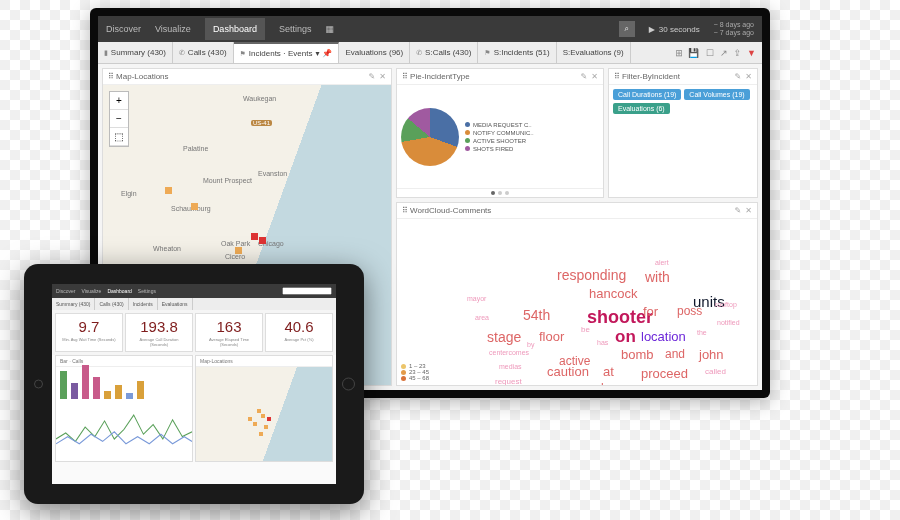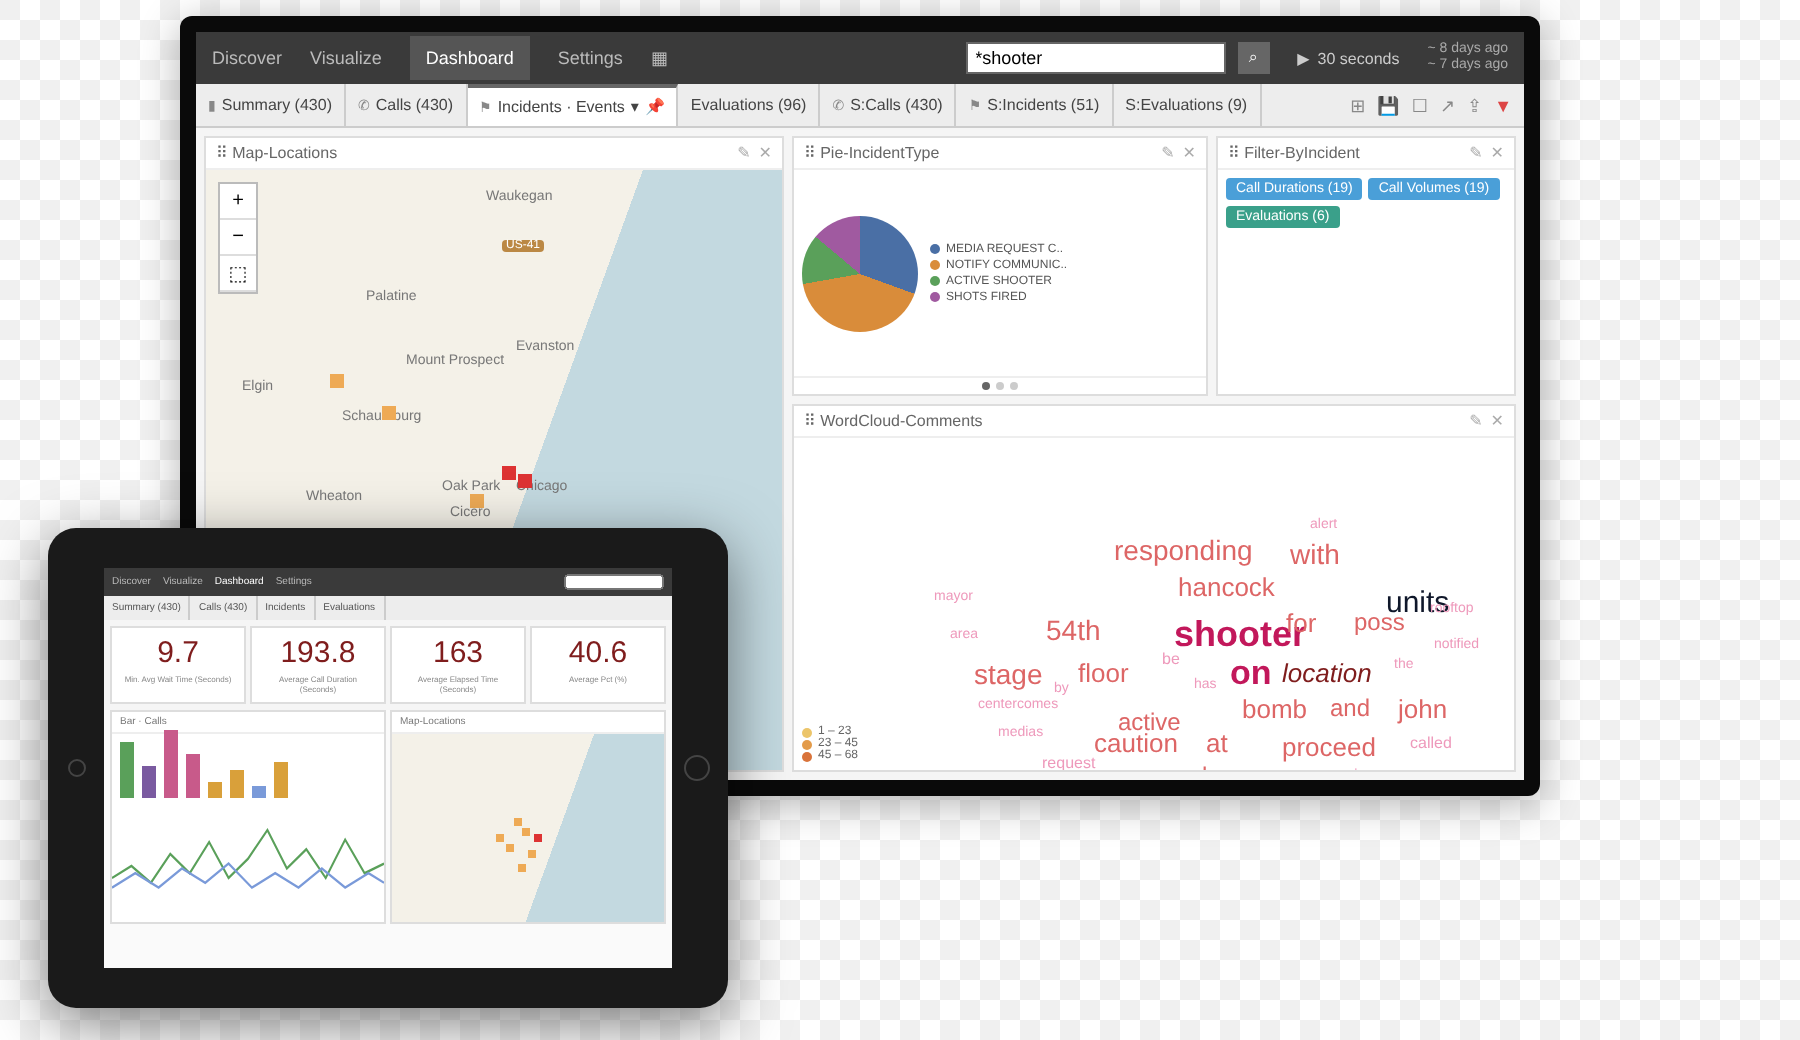--- a/index.html
+++ b/index.html
@@ -81,21 +81,20 @@
 <div class="monitor">
 <div class="monitor-screen">
 
 <div class="topnav">
   <span class="nav-item">Discover</span>
   <span class="nav-item">Visualize</span>
   <span class="nav-item active">Dashboard</span>
   <span class="nav-item">Settings</span>
   <span>▦</span>
   <div class="searchbar">
-    <input value="*shooter" style="">
     <div class="btn">
             <span>⌕</span>
           </div>
   </div>
   <div class="play-area">
     <span>▶</span>
     <span>30 seconds</span>
   </div>
   <div class="time-info">
     <div>~ 8 days ago</div>
@@ -263,37 +262,37 @@
             <div class="wc" style="left: 218px; top: 108px; font-size: 17px; color: rgb(194, 24, 91); font-weight: 600;">on</div>
             <div class="wc" style="left: 160px; top: 48px; font-size: 14px; color: rgb(221, 102, 102);">responding</div>
             <div class="wc" style="left: 248px; top: 50px; font-size: 14px; color: rgb(221, 102, 102);">with</div>
             <div class="wc" style="left: 296px; top: 74px; font-size: 15px; color: #0f172a;">units</div>
             <div class="wc" style="left: 180px; top: 67px; font-size: 13px; color: rgb(221, 102, 102); padding-left: 12px;">hancock</div>
             <div class="wc" style="left: 110px; top: 88px; font-size: 14px; color: rgb(221, 102, 102); margin-left: 16px;">54th</div>
             <div class="wc" style="left: 246px; top: 85px; font-size: 13px; color: rgb(221, 102, 102);">for</div>
             <div class="wc" style="left: 280px; top: 85px; font-size: 12px; color: rgb(221, 102, 102);">poss</div>
             <div class="wc" style="left: 90px; top: 110px; font-size: 14px; color: rgb(221, 102, 102);">stage</div>
             <div class="wc" style="left: 142px; top: 110px; font-size: 13px; color: rgb(221, 102, 102);">floor</div>
-            <div class="wc" style="left: 244px; top: 110px; font-size: 13px; color: #7f1d1d; font-style: italic;">location</div>
+            <div class="wc" style="left: 244px; top: 110px; font-size: 13px; color: #6d28d9;">location</div>
             <div class="wc" style="left: 162px; top: 135px; font-size: 12px; color: rgb(221, 102, 102);">active</div>
             <div class="wc" style="left: 224px; top: 128px; font-size: 13px; color: rgb(221, 102, 102);">bomb</div>
             <div class="wc" style="left: 268px; top: 128px; font-size: 12px; color: rgb(221, 102, 102);">and</div>
             <div class="wc" style="left: 302px; top: 128px; font-size: 13px; color: rgb(221, 102, 102);">john</div>
             <div class="wc" style="left: 150px; top: 145px; font-size: 13px; color: rgb(221, 102, 102);">caution</div>
             <div class="wc" style="left: 206px; top: 145px; font-size: 13px; color: rgb(221, 102, 102);">at</div>
             <div class="wc" style="left: 244px; top: 147px; font-size: 13px; color: rgb(221, 102, 102);">proceed</div>
             <div class="wc" style="left: 174px; top: 162px; font-size: 12px; color: rgb(221, 102, 102);">squad</div>
             <div class="wc" style="left: 184px; top: 106px; font-size: 8px; color: rgb(238, 153, 187);">be</div>
             <div class="wc" style="left: 200px; top: 120px; font-size: 7px; color: rgb(238, 153, 187);">has</div>
             <div class="wc" style="left: 92px; top: 130px; font-size: 7px; color: rgb(238, 153, 187);">centercomes</div>
             <div class="wc" style="left: 300px; top: 110px; font-size: 7px; color: rgb(238, 153, 187);">the</div>
             <div class="wc" style="left: 320px; top: 100px; font-size: 7px; color: rgb(238, 153, 187);">notified</div>
             <div class="wc" style="left: 308px; top: 148px; font-size: 8px; color: rgb(238, 153, 187);">called</div>
             <div class="wc" style="left: 256px; top: 164px; font-size: 8px; color: rgb(238, 153, 187);">supervisor</div>
-            <div class="wc" style="left: 124px; top: 158px; font-size: 8px; color: rgb(238, 153, 187);">request</div>
+            <div class="wc" style="left: 98px; top: 158px; font-size: 8px; color: rgb(238, 153, 187);">request</div>
             <div class="wc" style="left: 102px; top: 144px; font-size: 7px; color: rgb(238, 153, 187);">medias</div>
             <div class="wc" style="left: 78px; top: 95px; font-size: 7px; color: rgb(238, 153, 187);">area</div>
             <div class="wc" style="left: 318px; top: 82px; font-size: 7px; color: rgb(238, 153, 187);">rooftop</div>
             <div class="wc" style="left: 258px; top: 40px; font-size: 7px; color: rgb(238, 153, 187);">alert</div>
             <div class="wc" style="left: 70px; top: 76px; font-size: 7px; color: rgb(238, 153, 187);">mayor</div>
             <div class="wc" style="left: 130px; top: 122px; font-size: 7px; color: rgb(238, 153, 187);">by</div>
           </div>
   </div>
 
 </div>

